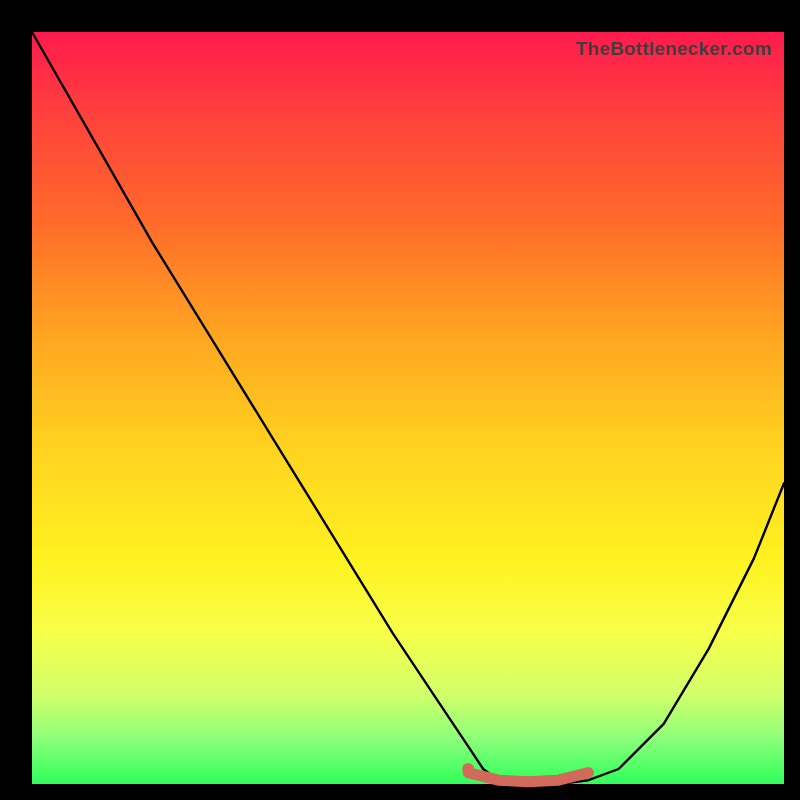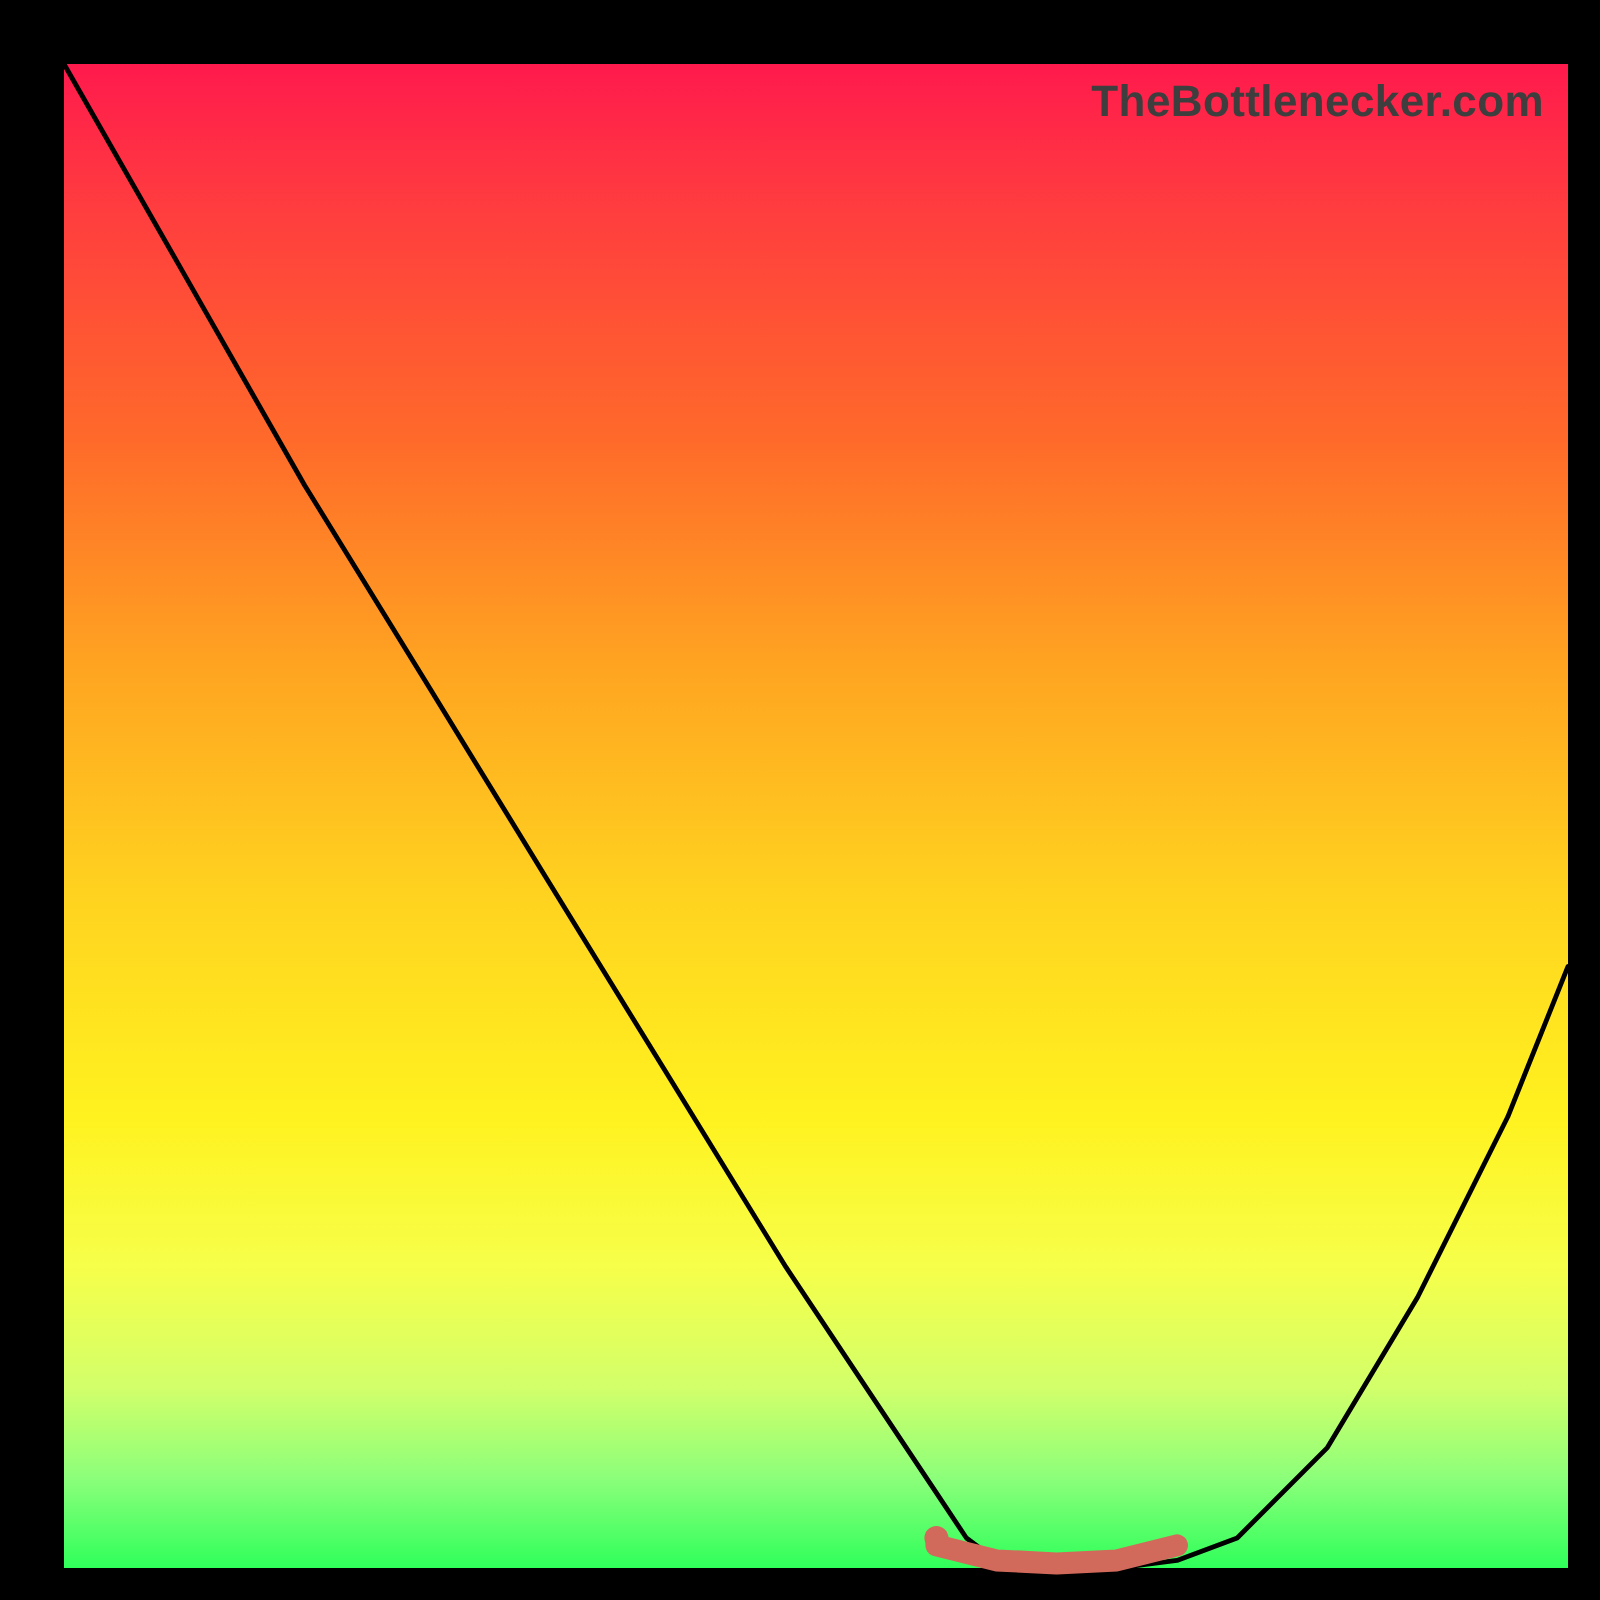--- a/index.html
+++ b/index.html
@@ -35,21 +35,21 @@
       #f6ff4a 80%,
       #d2ff6a 88%,
       #8cff7a 94%,
       #2fff5a 100%
     );
   }
   .attrib {
     position: absolute;
     top: 6px;
     right: 12px;
-    font-size: 22px;
+    font-size: 19px;
     font-weight: 600;
     color: #3e3e3e;
     letter-spacing: 0.2px;
   }
   svg.curve {
     position: absolute;
     left: 0;
     top: 0;
     width: 752px;
     height: 752px;

